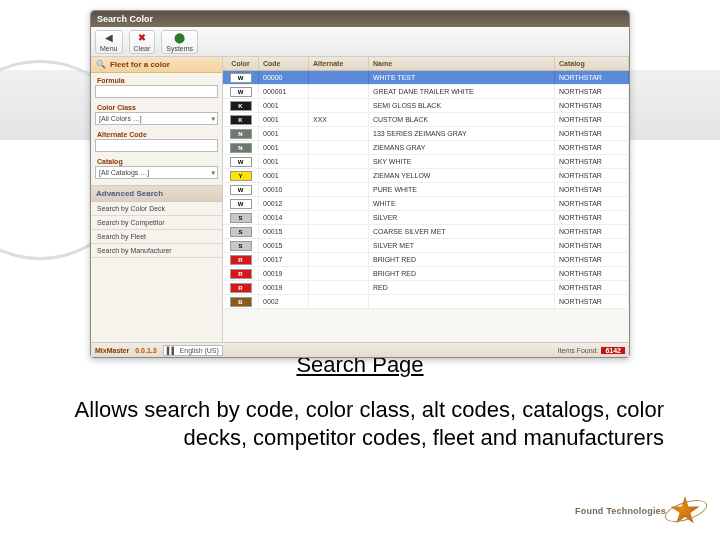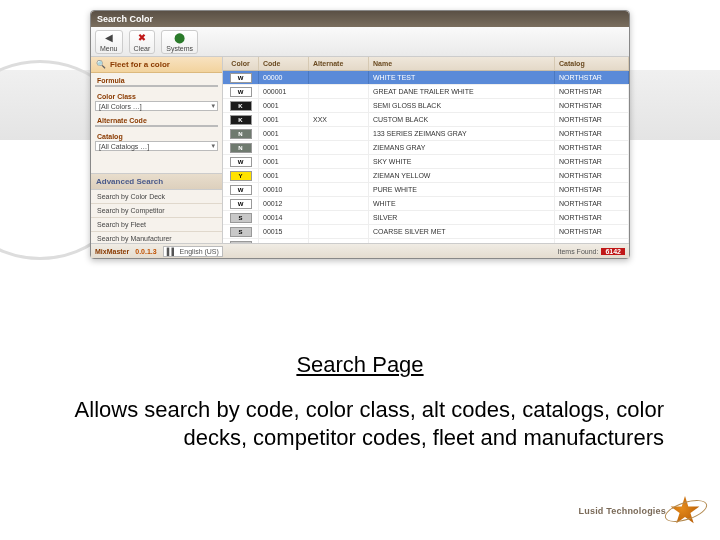--- a/index.html
+++ b/index.html
@@ -1,32 +1,32 @@
 <!DOCTYPE html>
 <html><head>
 <meta charset="utf-8">
 <style>
 *{box-sizing:border-box;margin:0;padding:0}
 body{width:720px;height:540px;font-family:Arial,sans-serif;background:#fff;position:relative;overflow:hidden}
 .bg-arc{position:absolute;left:-60px;top:60px;width:200px;height:200px;border:3px solid #ddd;border-radius:50%;z-index:0}
 .bg-band{position:absolute;left:0;top:70px;right:0;height:70px;background:linear-gradient(#f0f0f0,#e4e4e4);z-index:0}
-.app-window{position:absolute;left:90px;top:10px;width:540px;height:249px;background:#f8f6f2;border:1px solid #888;border-radius:4px;box-shadow:0 2px 6px rgba(0,0,0,0.25);z-index:2;font-size:8px;color:#333;display:flex;flex-direction:column}
+.app-window{position:absolute;left:90px;top:10px;width:540px;height:348px;background:#f8f6f2;border:1px solid #888;border-radius:4px;box-shadow:0 2px 6px rgba(0,0,0,0.25);z-index:2;font-size:8px;color:#333;display:flex;flex-direction:column}
 .titlebar{height:16px;background:linear-gradient(#5a5045,#7a6e5e);color:#fff;font-weight:bold;font-size:9px;display:flex;align-items:center;padding:0 6px;border-radius:4px 4px 0 0}
 .toolbar{height:30px;background:linear-gradient(#fafafa,#eaeaea);border-bottom:1px solid #ccc;display:flex;align-items:center;padding:0 4px;gap:6px}
 .tbtn{display:flex;flex-direction:column;align-items:center;gap:1px;padding:1px 4px;border:1px solid #ccc;border-radius:3px;background:linear-gradient(#fff,#f0f0f0);font-size:7px;color:#444;cursor:pointer}
 .tbtn .ic{width:12px;height:12px;display:flex;align-items:center;justify-content:center;font-size:10px}
 .main{flex:1;display:flex;overflow:hidden}
 .sidebar{width:132px;background:#f6f2ec;border-right:1px solid #ccc;display:flex;flex-direction:column}
 .sb-header{background:linear-gradient(#f8e2c0,#f2d39e);color:#8a3a00;font-weight:bold;font-size:8px;padding:3px 5px;border-bottom:1px solid #dcb97e;display:flex;align-items:center;gap:4px}
 .sb-header .ic{color:#c05000}
 .sb-label{font-size:7px;color:#8a3a00;font-weight:bold;padding:4px 6px 1px}
 .sb-input{margin:0 4px 2px;height:13px;background:#fff;border:1px solid #bbb;font-size:7px;padding:0 3px;display:flex;align-items:center;color:#444}
 .sb-select{margin:0 4px 2px;height:13px;background:#fff;border:1px solid #bbb;display:flex;align-items:center;justify-content:space-between;font-size:7px;padding:0 2px 0 3px;color:#444}
 .sb-select .chev{font-size:7px;color:#666}
-.adv-header{background:linear-gradient(#e8ddcc,#ddd0bd);color:#4a5a8a;font-weight:bold;font-size:8px;padding:3px 5px;border-top:1px solid #ccc;border-bottom:1px solid #ccc;margin-top:20px}
+.adv-header{background:linear-gradient(#e8ddcc,#ddd0bd);color:#4a5a8a;font-weight:bold;font-size:8px;padding:3px 5px;border-top:1px solid #ccc;border-bottom:1px solid #ccc;margin-top:4px}
 .adv-item{font-size:7px;color:#444;padding:3px 6px;border-bottom:1px solid #e0d8cc;cursor:pointer}
 .results{flex:1;display:flex;flex-direction:column;overflow:hidden}
 .thead{display:flex;background:linear-gradient(#efe7db,#e4d9c8);border-bottom:1px solid #c8bda9;font-size:7px;font-weight:bold;color:#6a4a20}
 .th{padding:3px 4px;border-right:1px solid #d6c9b3}
 .c-color{width:36px;text-align:center}
 .c-code{width:50px}
 .c-alt{width:60px}
 .c-name{flex:1}
 .c-cat{width:74px}
 .tbody{flex:1;overflow-y:auto}
@@ -275,18 +275,18 @@
       <span>Items Found:</span>
       <span class="badge">6142</span>
     </div>
   </div>
 </div>
 
 <div class="caption">Search Page</div>
 <div class="desc">Allows search by code, color class, alt codes, catalogs, color decks, competitor codes, fleet and manufacturers</div>
 
 <div class="logo">
-  <span class="txt">Lusid Technologies</span>
+  <span class="txt">Found Technologies</span>
   <div style="position:relative">
     <div class="star"></div>
     <div class="ring"></div>
   </div>
 </div>
 
 </body></html>

